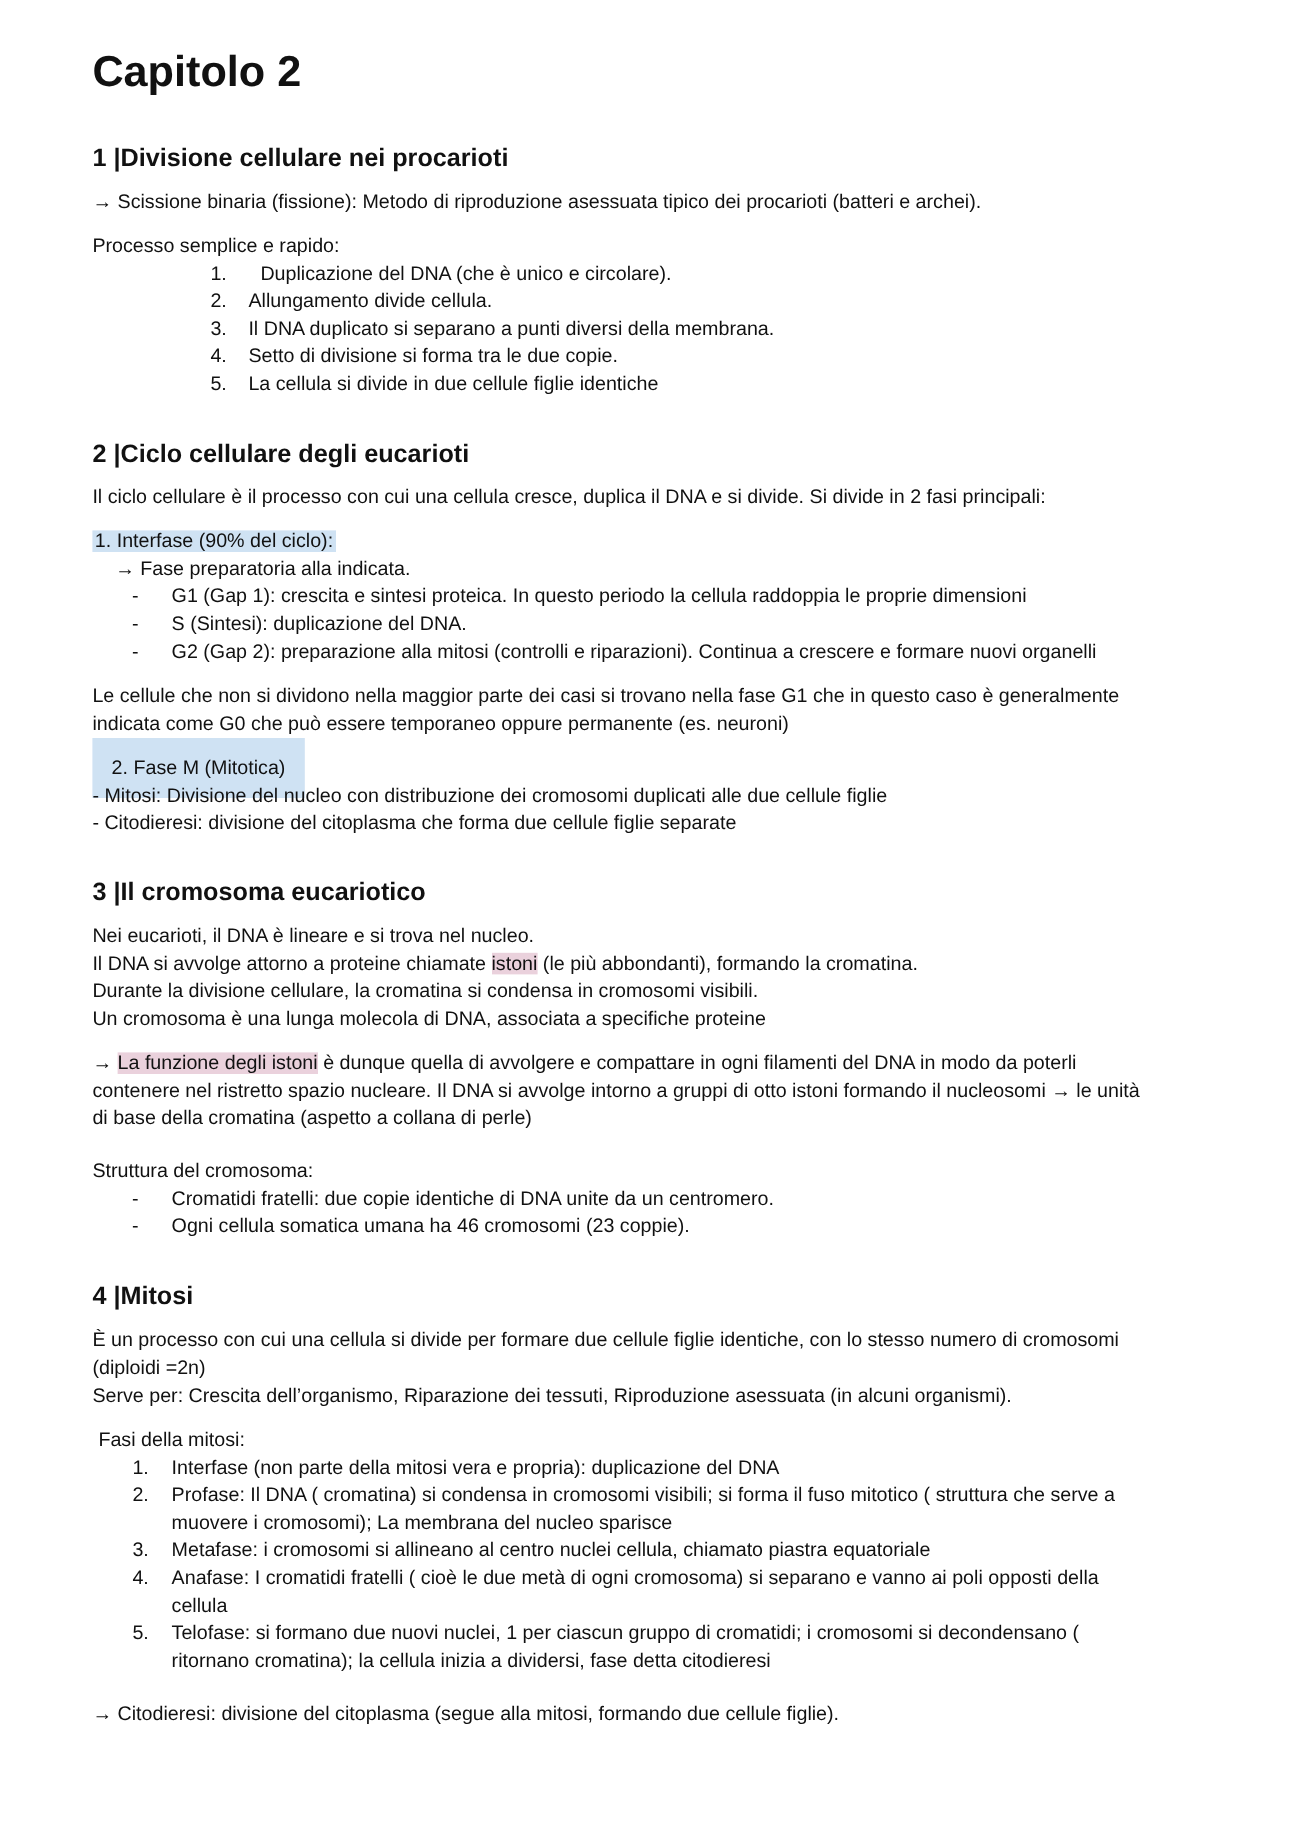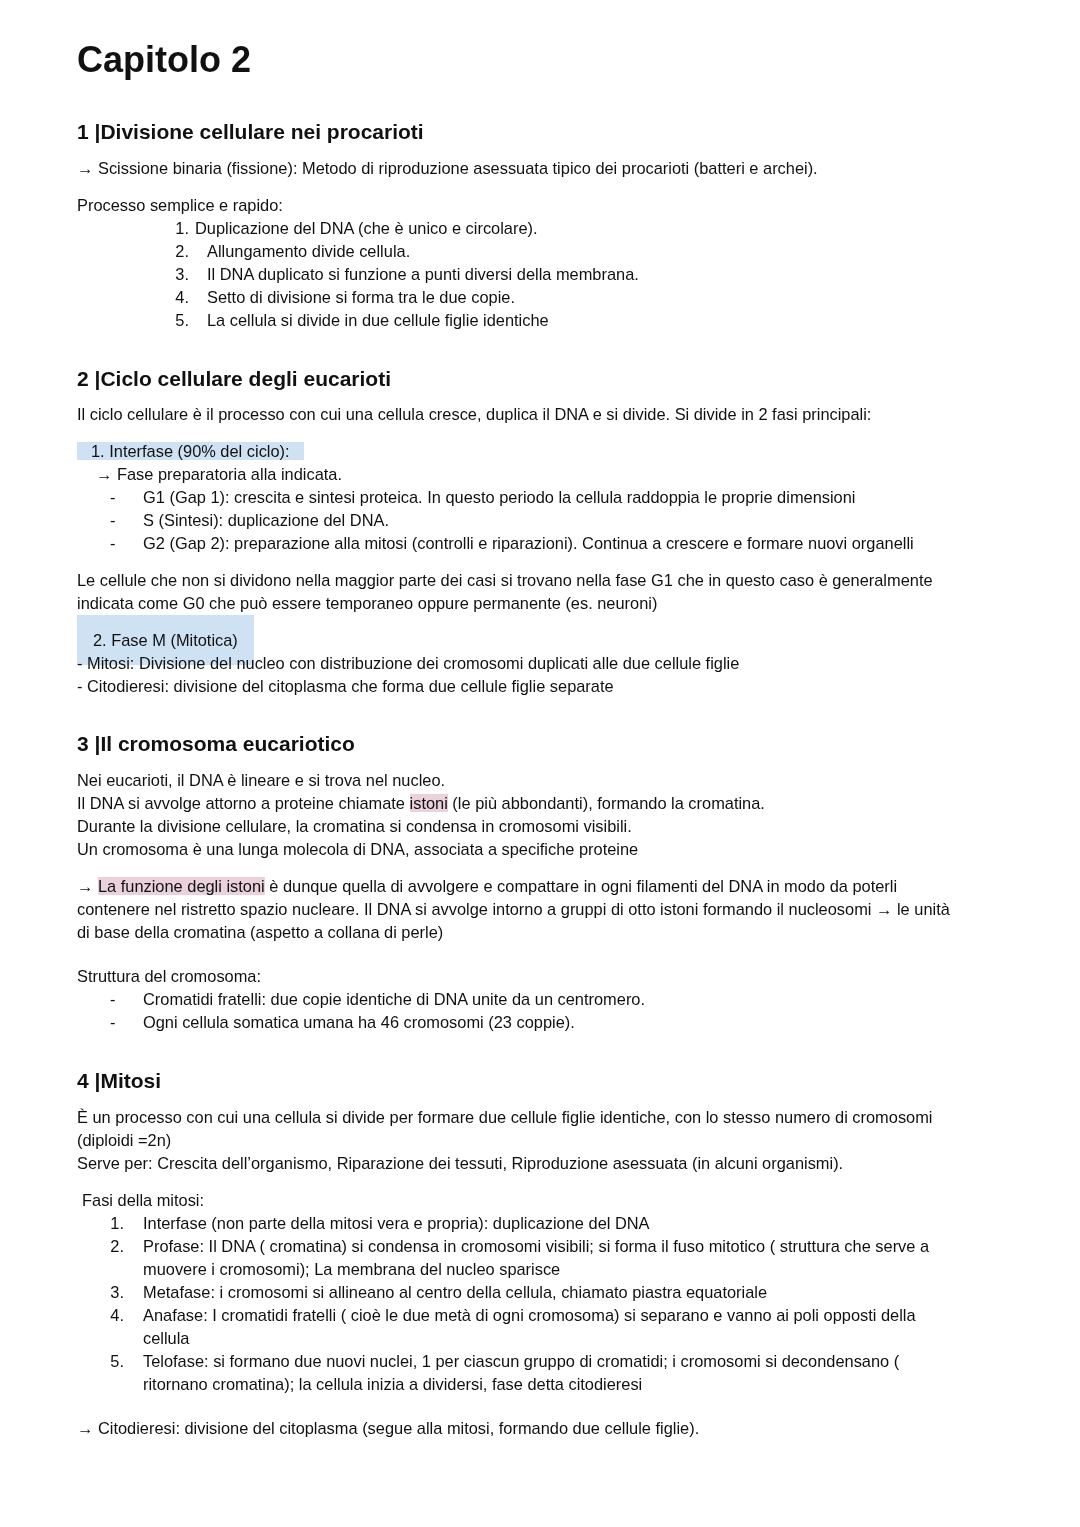--- a/index.html
+++ b/index.html
@@ -6,47 +6,47 @@
   body {
     width: 1080px; height: 1527px; position: relative; overflow: hidden;
     font-family: "Liberation Sans", sans-serif; color: #111111;
     font-size: 16.4px; line-height: 23px;
   }
   .page { position: absolute; left: 77px; top: 0; width: 940px; }
   .title { position: absolute; top: 38px; left: 0; font-size: 36px; line-height: 44px; font-weight: bold; margin: 0; }
   .h2 { position: absolute; left: 0; font-size: 21px; line-height: 28px; font-weight: bold; margin: 0; }
   .p { position: absolute; left: 0; margin: 0; white-space: nowrap; }
   .bold { font-weight: normal; }
-  .hl-blue { background: #cfe2f3; padding: 0 14px; }
+  .hl-blue { background: #cfe2f3; padding: 0 2px; }
   .hl-pink { background: #ead1dc; }
   .ol-item { position: absolute; white-space: nowrap; }
   .num { display: inline-block; text-align: right; }
 </style>
 </head>
 <body>
 
 <div class="page">
 
   <h1 class="title">Capitolo 2</h1>
 
   <h2 class="h2" style="top:118px">1 |Divisione cellulare nei procarioti</h2>
   <p class="p" style="top:157px">→ Scissione binaria (fissione): Metodo di riproduzione asessuata tipico dei procarioti (batteri e archei).</p>
   <p class="p" style="top:194px">Processo semplice e rapido:</p>
 
   <div class="ol-item" style="top:217px;left:96px">
     <span class="num" style="width:16px">1.</span>
-    <span style="position:absolute;left:22px">Duplicazione del DNA (che è unico e circolare).</span>
+    <span style="position:absolute;left:44px">Duplicazione del DNA (che è unico e circolare).</span>
   </div>
   <div class="ol-item" style="top:240px;left:96px">
     <span class="num" style="width:16px">2.</span>
     <span style="position:absolute;left:34px">Allungamento divide cellula.</span>
   </div>
   <div class="ol-item" style="top:263px;left:96px">
     <span class="num" style="width:16px">3.</span>
-    <span style="position:absolute;left:34px">Il DNA duplicato si funzione a punti diversi della membrana.</span>
+    <span style="position:absolute;left:34px">Il DNA duplicato si separano a punti diversi della membrana.</span>
   </div>
   <div class="ol-item" style="top:286px;left:96px">
     <span class="num" style="width:16px">4.</span>
     <span style="position:absolute;left:34px">Setto di divisione si forma tra le due copie.</span>
   </div>
   <div class="ol-item" style="top:309px;left:96px">
     <span class="num" style="width:16px">5.</span>
     <span style="position:absolute;left:34px">La cellula si divide in due cellule figlie identiche</span>
   </div>
 
@@ -111,21 +111,21 @@
     <span class="num" style="width:14px">1.</span>
     <span style="position:absolute;left:33px">Interfase (non parte della mitosi vera e propria): duplicazione del DNA</span>
   </div>
   <div class="ol-item" style="top:1235px;left:33px">
     <span class="num" style="width:14px">2.</span>
     <span style="position:absolute;left:33px">Profase: Il DNA ( cromatina) si condensa in cromosomi visibili; si forma il fuso mitotico ( struttura che serve a</span>
     <span style="position:absolute;left:33px;top:23px">muovere i cromosomi); La membrana del nucleo sparisce</span>
   </div>
   <div class="ol-item" style="top:1281px;left:33px">
     <span class="num" style="width:14px">3.</span>
-    <span style="position:absolute;left:33px">Metafase:  i cromosomi si allineano al centro della cellula, chiamato piastra equatoriale</span>
+    <span style="position:absolute;left:33px">Metafase:  i cromosomi si allineano al centro nuclei cellula, chiamato piastra equatoriale</span>
   </div>
   <div class="ol-item" style="top:1304px;left:33px">
     <span class="num" style="width:14px">4.</span>
     <span style="position:absolute;left:33px">Anafase: I cromatidi fratelli ( cioè le due metà di ogni cromosoma) si separano e vanno ai poli opposti della</span>
     <span style="position:absolute;left:33px;top:23px">cellula</span>
   </div>
   <div class="ol-item" style="top:1350px;left:33px">
     <span class="num" style="width:14px">5.</span>
     <span style="position:absolute;left:33px">Telofase:  si formano due nuovi nuclei, 1 per ciascun gruppo di cromatidi; i cromosomi si decondensano (</span>
     <span style="position:absolute;left:33px;top:23px">ritornano cromatina); la cellula inizia a dividersi, fase detta citodieresi</span>

